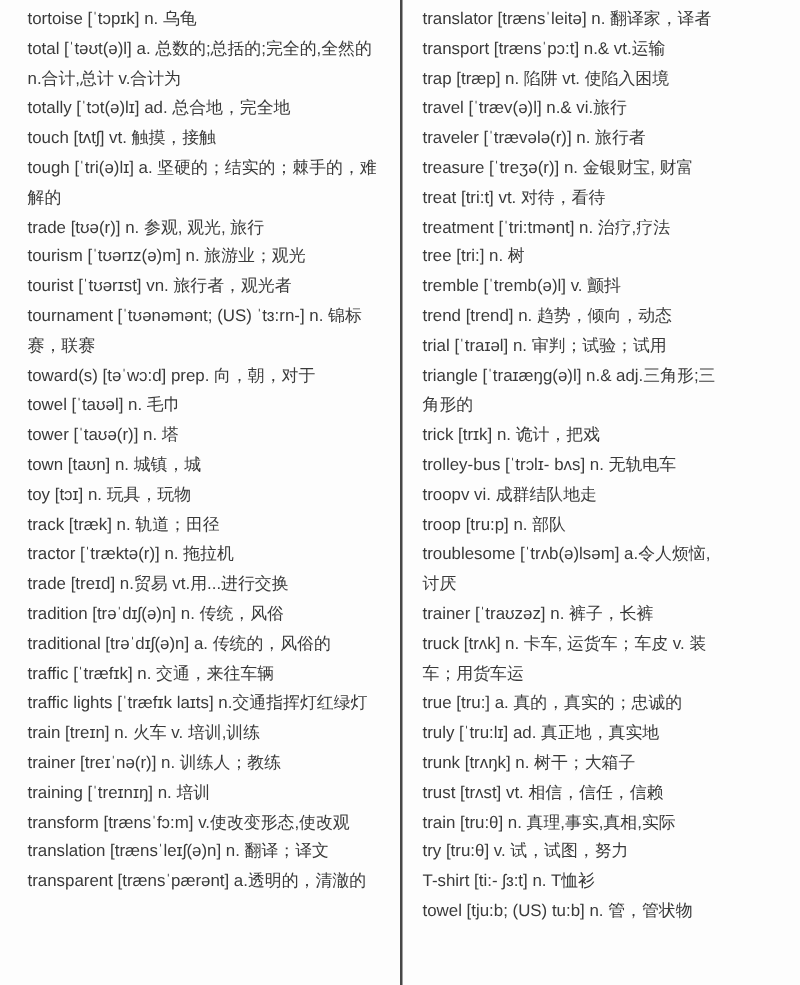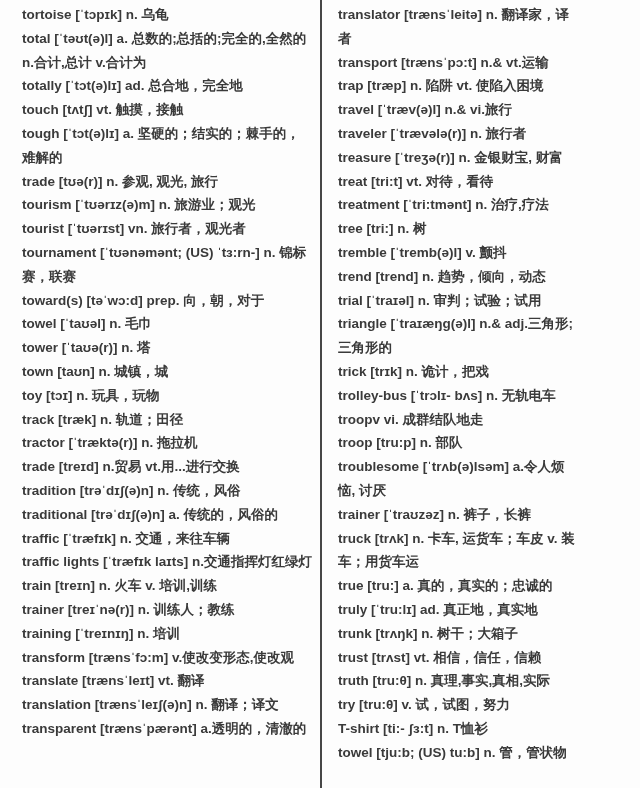--- a/index.html
+++ b/index.html
@@ -32,54 +32,52 @@
   }
   .column.right {
     width: 264px;
     border-left: 2px solid var(--divider-color, #474747);
     padding-left: 16px;
     padding-right: 4px;
   }
   .entry {
     margin: 0;
     word-break: break-word;
-    font-weight: bold;
   }
 </style>
 </head>
 <body>
 
 <div class="page">
   <div class="column left" id="col-left">
       <p class="entry">tortoise [ˈtɔpɪk] n. 乌龟</p>
       <p class="entry">total [ˈtəʊt(ə)l] a. 总数的;总括的;完全的,全然的 n.合计,总计 v.合计为</p>
       <p class="entry">totally [ˈtɔt(ə)lɪ] ad. 总合地，完全地</p>
       <p class="entry">touch [tʌtʃ] vt. 触摸，接触</p>
-      <p class="entry">tough [ˈtɔt(ə)lɪ] a. 坚硬的；结实的；棘手的，难解的</p>
+      <p class="entry">tough [ˈtri(ə)lɪ] a. 坚硬的；结实的；棘手的，难解的</p>
       <p class="entry">trade [tʊə(r)] n. 参观, 观光, 旅行</p>
       <p class="entry">tourism [ˈtʊərɪz(ə)m] n. 旅游业；观光</p>
       <p class="entry">tourist [ˈtʊərɪst] vn. 旅行者，观光者</p>
       <p class="entry">tournament [ˈtʊənəmənt; (US) ˈtɜ:rn-] n. 锦标赛，联赛</p>
       <p class="entry">toward(s) [təˈwɔ:d] prep. 向，朝，对于</p>
       <p class="entry">towel [ˈtaʊəl] n. 毛巾</p>
       <p class="entry">tower [ˈtaʊə(r)] n. 塔</p>
       <p class="entry">town [taʊn] n. 城镇，城</p>
       <p class="entry">toy [tɔɪ] n. 玩具，玩物</p>
       <p class="entry">track [træk] n. 轨道；田径</p>
       <p class="entry">tractor [ˈtræktə(r)] n. 拖拉机</p>
       <p class="entry">trade [treɪd] n.贸易 vt.用...进行交换</p>
       <p class="entry">tradition [trəˈdɪʃ(ə)n] n. 传统，风俗</p>
       <p class="entry">traditional [trəˈdɪʃ(ə)n] a. 传统的，风俗的</p>
       <p class="entry">traffic [ˈtræfɪk] n. 交通，来往车辆</p>
       <p class="entry">traffic lights [ˈtræfɪk laɪts] n.交通指挥灯红绿灯</p>
       <p class="entry">train [treɪn] n. 火车 v. 培训,训练</p>
       <p class="entry">trainer [treɪˈnə(r)] n. 训练人；教练</p>
       <p class="entry">training [ˈtreɪnɪŋ] n. 培训</p>
       <p class="entry">transform [trænsˈfɔ:m] v.使改变形态,使改观</p>
-      <p class="entry">translate [trænsˈleɪt] vt. 翻译</p>
       <p class="entry">translation [trænsˈleɪʃ(ə)n] n. 翻译；译文</p>
       <p class="entry">transparent [trænsˈpærənt] a.透明的，清澈的</p>
     </div>
   <div class="column right" id="col-right">
       <p class="entry">translator [trænsˈleitə] n. 翻译家，译者</p>
       <p class="entry">transport [trænsˈpɔ:t] n.&amp; vt.运输</p>
       <p class="entry">trap [træp] n. 陷阱 vt. 使陷入困境</p>
       <p class="entry">travel [ˈtræv(ə)l] n.&amp; vi.旅行</p>
       <p class="entry">traveler [ˈtrævələ(r)] n. 旅行者</p>
       <p class="entry">treasure [ˈtreʒə(r)] n. 金银财宝, 财富</p>
@@ -94,18 +92,18 @@
       <p class="entry">trolley-bus [ˈtrɔlɪ- bʌs] n. 无轨电车</p>
       <p class="entry">troopv vi. 成群结队地走</p>
       <p class="entry">troop [tru:p] n. 部队</p>
       <p class="entry">troublesome [ˈtrʌb(ə)lsəm] a.令人烦恼, 讨厌</p>
       <p class="entry">trainer [ˈtraʊzəz] n. 裤子，长裤</p>
       <p class="entry">truck [trʌk] n. 卡车, 运货车；车皮 v. 装车；用货车运</p>
       <p class="entry">true [tru:] a. 真的，真实的；忠诚的</p>
       <p class="entry">truly [ˈtru:lɪ] ad. 真正地，真实地</p>
       <p class="entry">trunk [trʌŋk] n. 树干；大箱子</p>
       <p class="entry">trust [trʌst] vt. 相信，信任，信赖</p>
-      <p class="entry">truth [tru:θ] n. 真理,事实,真相,实际</p>
+      <p class="entry">train [tru:θ] n. 真理,事实,真相,实际</p>
       <p class="entry">try [tru:θ] v. 试，试图，努力</p>
       <p class="entry">T-shirt [ti:- ʃɜ:t] n. T恤衫</p>
       <p class="entry">towel [tju:b; (US) tu:b] n. 管，管状物</p>
     </div>
 </div>
 
 </body></html>

